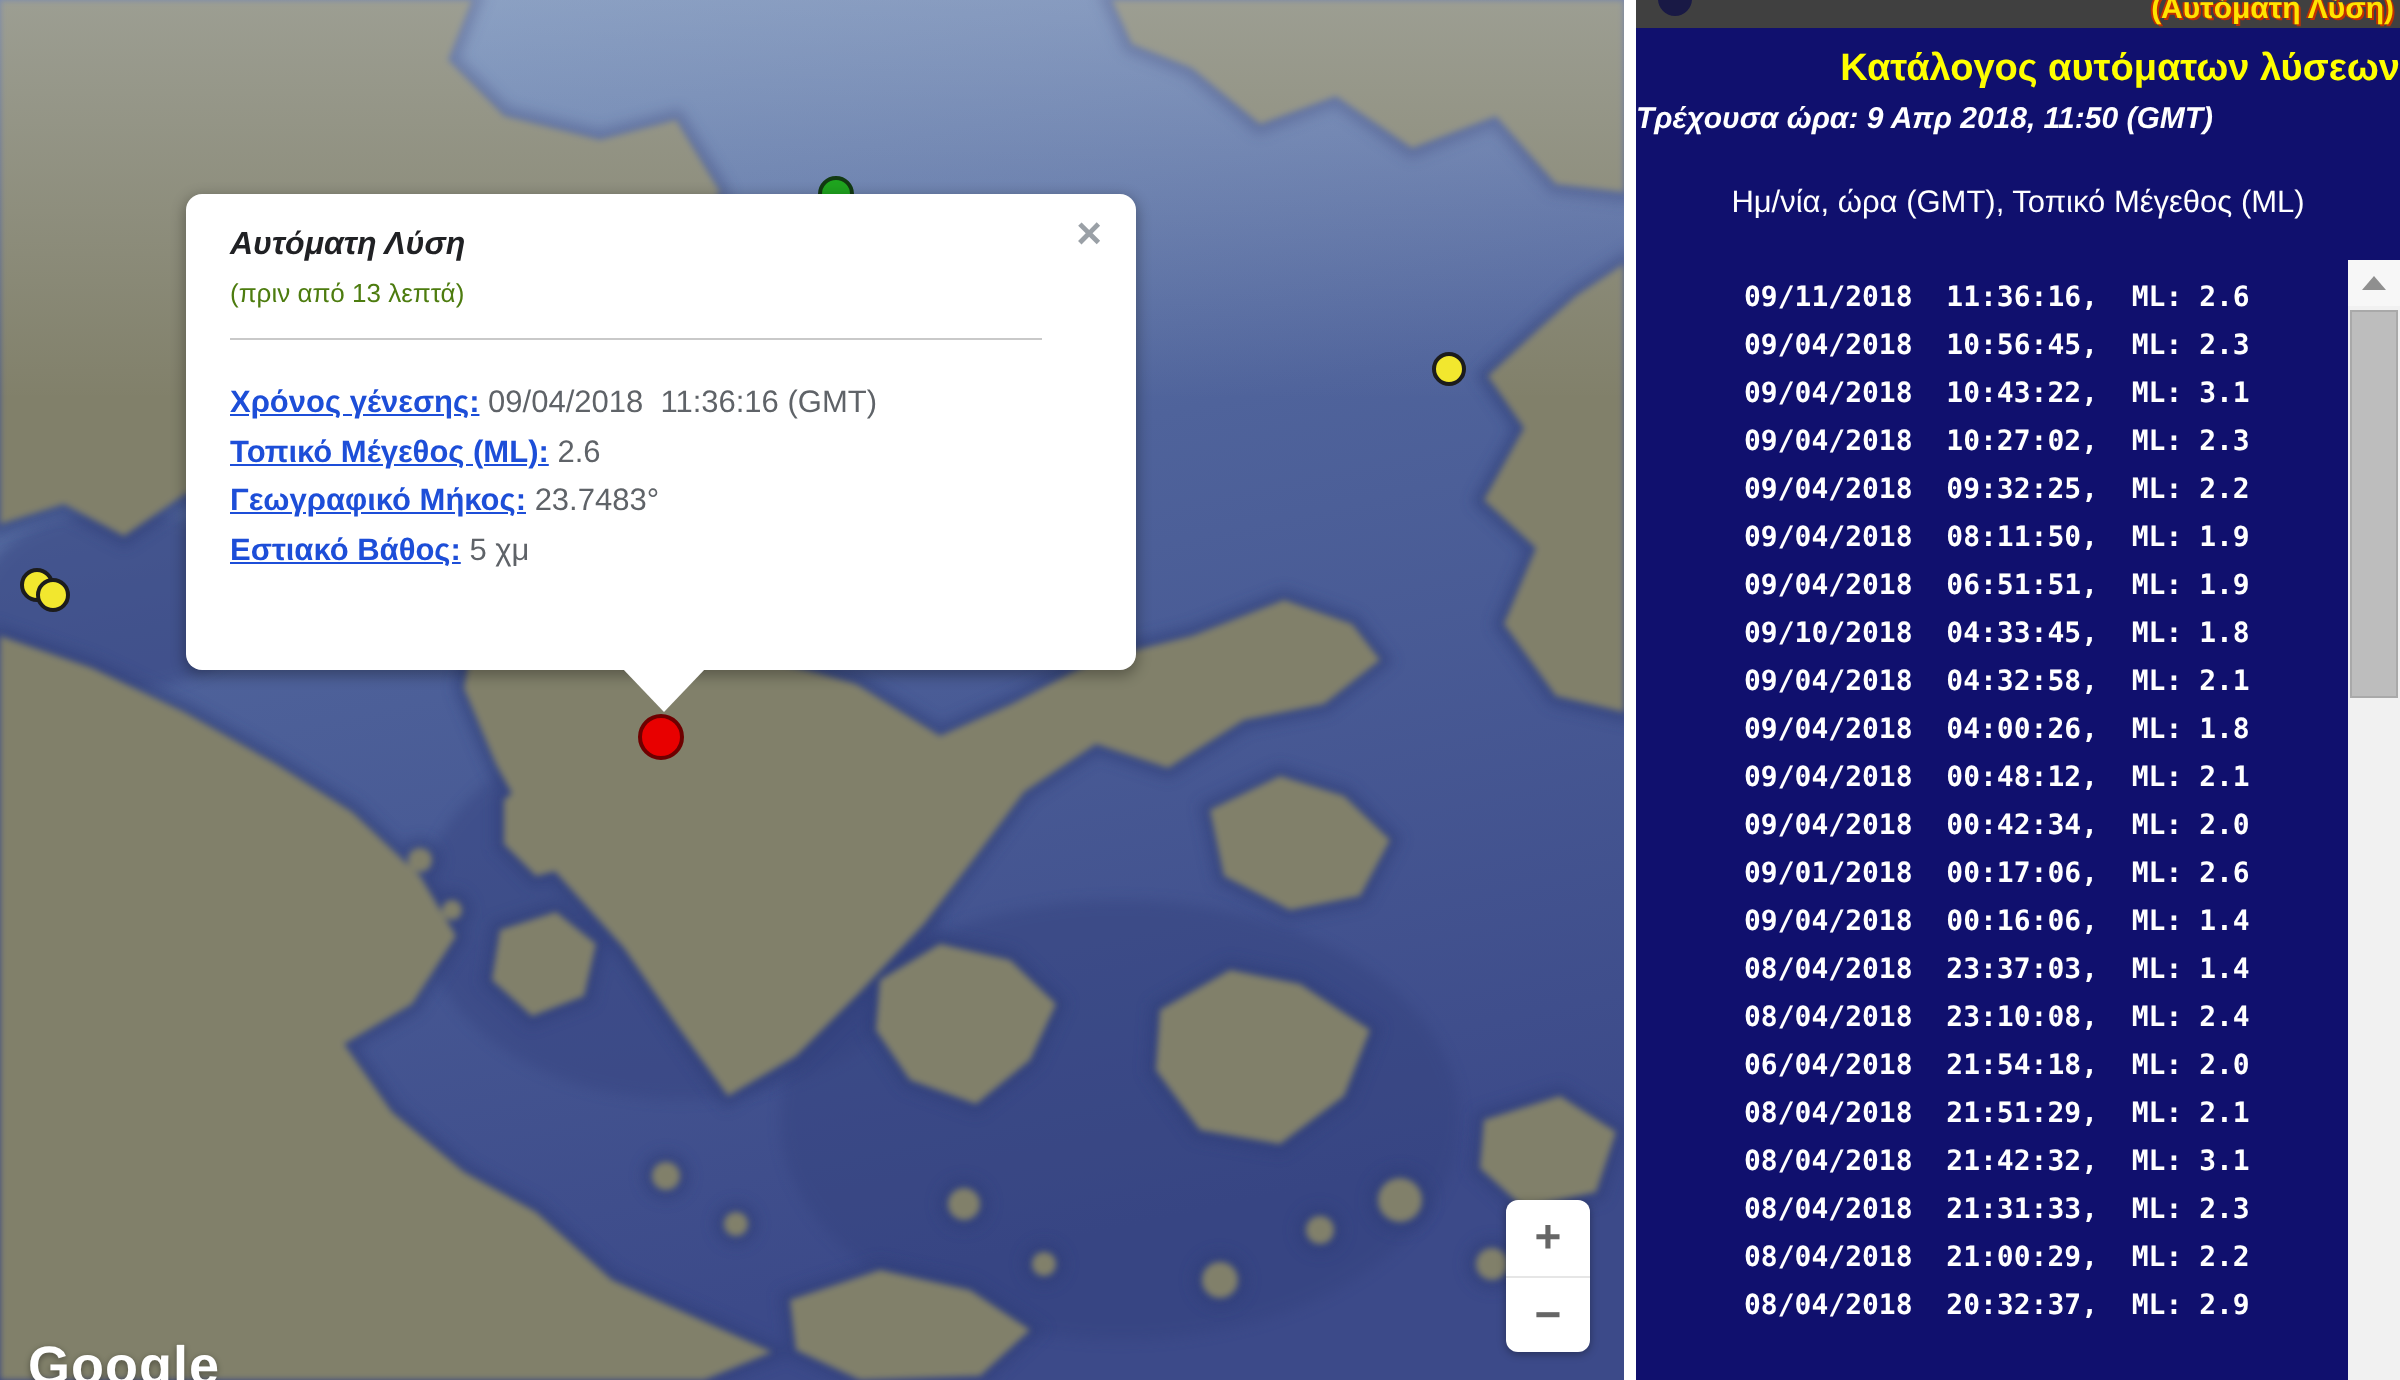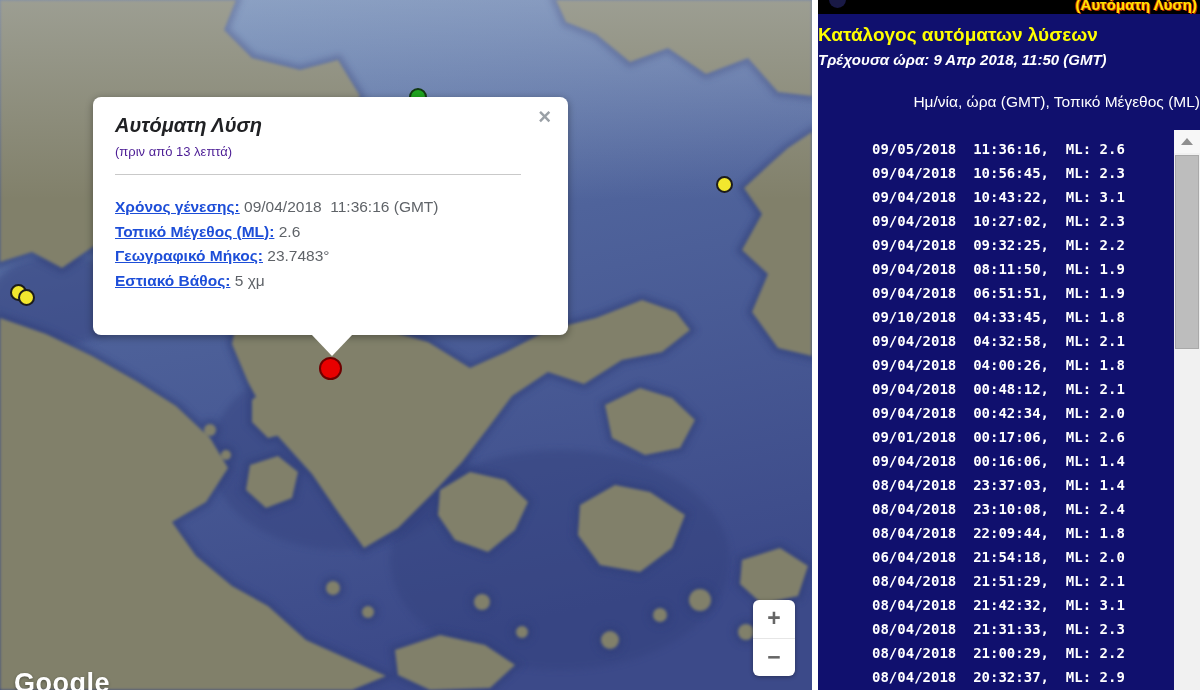--- a/index.html
+++ b/index.html
@@ -14,47 +14,47 @@
   .dot.green{width:18px;height:18px;background:#1fa51f;border:2px solid #123a12;z-index:1;}
   .dot.red{width:23px;height:23px;background:#e80000;border:2px solid #6e0000;z-index:1;}
 
   
   .popup{position:absolute;left:93px;top:97px;width:475px;height:238px;background:#fff;
          border-radius:8px;box-shadow:0 2px 7px 1px rgba(0,0,0,.3);z-index:2;
          padding:14px 22px;box-sizing:border-box;}
   .popup-tail{position:absolute;left:218px;top:237px;width:0;height:0;
          border-left:21px solid transparent;border-right:21px solid transparent;
          border-top:22px solid #ffffff;}
-  .popup-title{font-size:20px;font-weight:bold;font-style:italic;color:#202124;margin-top:3px;}
-  .popup-age{font-size:13px;color:#4c1d95;margin-top:7px;}
+  .popup-title{font-size:16px;font-weight:bold;font-style:italic;color:#202124;margin-top:3px;}
+  .popup-age{font-size:13px;color:#4d7c0f;margin-top:7px;}
   .popup-divider{height:1px;background:#c9c9c9;margin:15px 0 20px 0;width:406px;}
   .popup-field{font-size:15.5px;line-height:24.5px;color:#5f6368;white-space:pre-wrap;}
   .popup-field b{color:#1d4ed8;text-decoration:underline;}
   .popup-close{position:absolute;right:17px;top:9px;font-size:22px;line-height:22px;
          color:#9aa0a6;cursor:pointer;font-weight:bold;}
 
   
   .zoomctl{position:absolute;left:753px;top:600px;width:42px;height:76px;background:#fff;
          border-radius:6px;box-shadow:0 1px 4px rgba(0,0,0,.35);display:flex;flex-direction:column;z-index:1;}
   .zbtn{flex:1;display:flex;align-items:center;justify-content:center;font-size:23px;
          font-weight:bold;color:#666;cursor:pointer;user-select:none;}
   .zbtn.minus{border-top:1px solid #e6e6e6;}
 
   .glogo{position:absolute;left:14px;bottom:-9px;color:#fff;font-size:27px;font-weight:bold;
          letter-spacing:.5px;text-shadow:0 1px 3px rgba(0,0,0,.4);z-index:1;}
 
   
   .sidebar{position:absolute;left:818px;top:0;width:382px;height:690px;background:#10106e;color:#fff;}
-  .strip{position:relative;height:14px;background:#000000;overflow:hidden;}
+  .strip{position:relative;height:14px;background:#404040;overflow:hidden;}
   .strip-label{position:absolute;right:3px;top:-4px;color:#ffe400;font-weight:bold;font-size:15px;
          text-shadow:-1px 0 0 #c03000, 1px 1px 0 #c03000;white-space:nowrap;}
   .strip-dot{position:absolute;left:11px;top:-9px;width:17px;height:17px;border-radius:50%;background:#191945;}
-  .sb-title{text-align:left;color:#ffff00;font-weight:bold;font-size:19px;margin-top:10px;}
+  .sb-title{text-align:right;color:#ffff00;font-weight:bold;font-size:19px;margin-top:10px;}
   .sb-time{text-align:left;font-style:italic;font-weight:bold;font-size:15px;margin-top:5px;color:#fff;}
-  .sb-header{text-align:right;font-size:15.5px;margin-top:25px;color:#fff;}
+  .sb-header{text-align:center;font-size:15.5px;margin-top:25px;color:#fff;}
 
   .listwrap{position:absolute;left:0;top:130px;right:0;bottom:0;}
   .ev-list{position:absolute;left:0;top:0;right:27px;bottom:0;overflow:hidden;padding:7px 0 0 54px;}
   .ev-row{font-family:"DejaVu Sans Mono",monospace;font-weight:bold;font-size:14px;
          line-height:24px;white-space:pre;color:#ffffff;}
 
   .scrollbar{position:absolute;right:0;top:0;width:26px;bottom:0;background:#f1f1f1;}
   .scroll-up{position:absolute;top:0;left:0;right:0;height:23px;background:#f7f7f7;
          display:flex;align-items:center;justify-content:center;cursor:pointer;}
   .scroll-up-icon{width:0;height:0;border-left:6px solid transparent;border-right:6px solid transparent;
@@ -171,37 +171,36 @@
     <div class="strip">
       <div class="strip-dot"></div>
       <div class="strip-label">(Αυτόματη Λύση)</div>
     </div>
     <div class="sb-title">Κατάλογος αυτόματων λύσεων</div>
     <div class="sb-time">Τρέχουσα ώρα: 9 Απρ 2018, 11:50 (GMT)</div>
     <div class="sb-header">Ημ/νία, ώρα (GMT), Τοπικό Μέγεθος (ML)</div>
 
     <div class="listwrap">
       <div class="ev-list">
-          <div class="ev-row">09/05/2018  11:36:16,  ML: 2.6</div>
+          <div class="ev-row">09/11/2018  11:36:16,  ML: 2.6</div>
           <div class="ev-row">09/04/2018  10:56:45,  ML: 2.3</div>
           <div class="ev-row">09/04/2018  10:43:22,  ML: 3.1</div>
           <div class="ev-row">09/04/2018  10:27:02,  ML: 2.3</div>
           <div class="ev-row">09/04/2018  09:32:25,  ML: 2.2</div>
           <div class="ev-row">09/04/2018  08:11:50,  ML: 1.9</div>
           <div class="ev-row">09/04/2018  06:51:51,  ML: 1.9</div>
           <div class="ev-row">09/10/2018  04:33:45,  ML: 1.8</div>
           <div class="ev-row">09/04/2018  04:32:58,  ML: 2.1</div>
           <div class="ev-row">09/04/2018  04:00:26,  ML: 1.8</div>
           <div class="ev-row">09/04/2018  00:48:12,  ML: 2.1</div>
           <div class="ev-row">09/04/2018  00:42:34,  ML: 2.0</div>
           <div class="ev-row">09/01/2018  00:17:06,  ML: 2.6</div>
           <div class="ev-row">09/04/2018  00:16:06,  ML: 1.4</div>
           <div class="ev-row">08/04/2018  23:37:03,  ML: 1.4</div>
           <div class="ev-row">08/04/2018  23:10:08,  ML: 2.4</div>
-          <div class="ev-row">08/04/2018  22:09:44,  ML: 1.8</div>
           <div class="ev-row">06/04/2018  21:54:18,  ML: 2.0</div>
           <div class="ev-row">08/04/2018  21:51:29,  ML: 2.1</div>
           <div class="ev-row">08/04/2018  21:42:32,  ML: 3.1</div>
           <div class="ev-row">08/04/2018  21:31:33,  ML: 2.3</div>
           <div class="ev-row">08/04/2018  21:00:29,  ML: 2.2</div>
           <div class="ev-row">08/04/2018  20:32:37,  ML: 2.9</div>
         </div>
       <div class="scrollbar">
         <div class="scroll-up">
           <div class="scroll-up-icon"></div>

